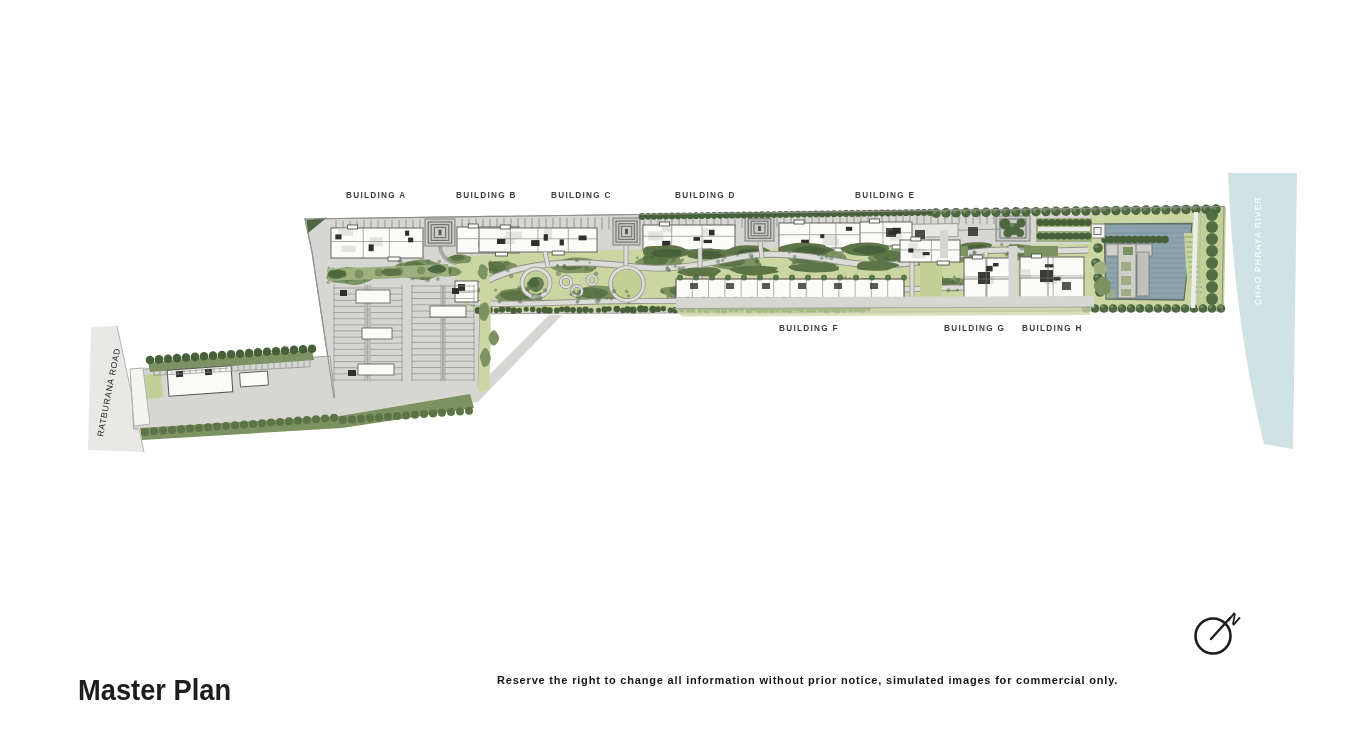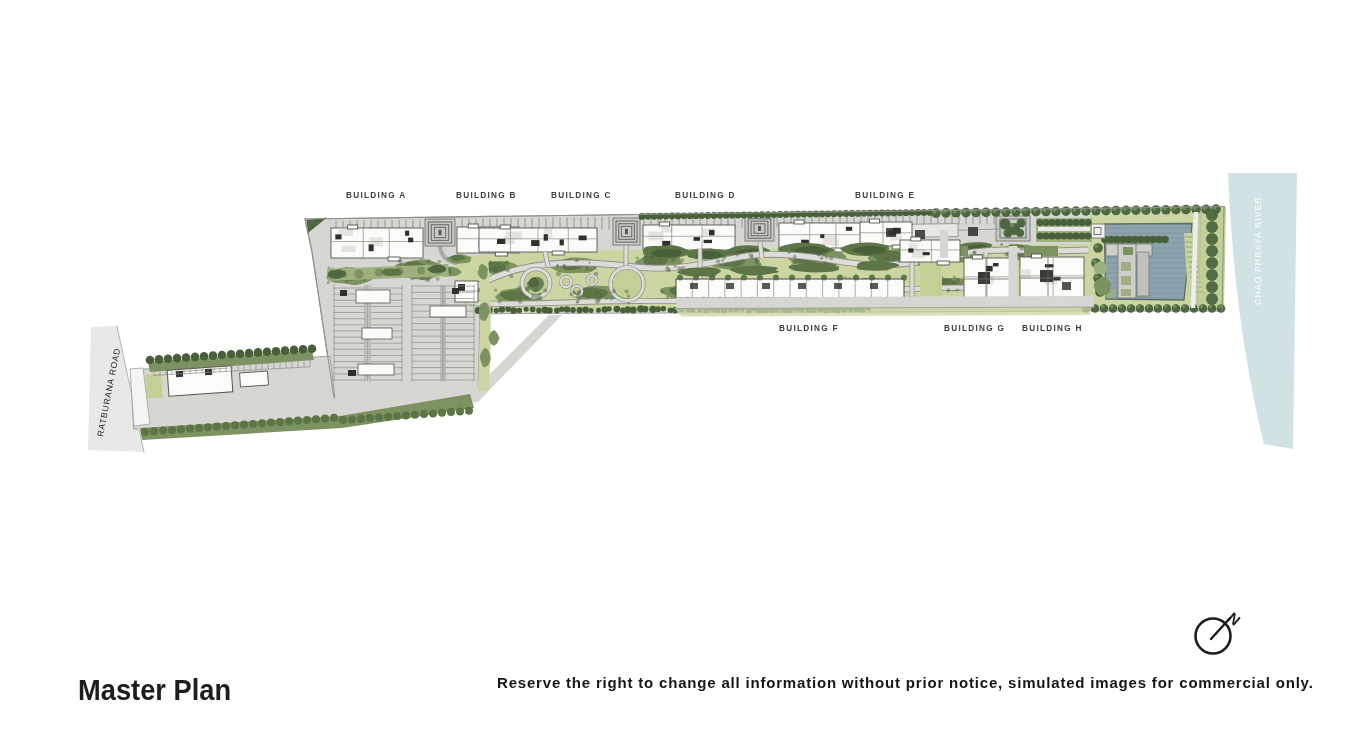--- a/index.html
+++ b/index.html
@@ -1,16 +1,16 @@
 <!DOCTYPE html>
 <html><head><meta charset="utf-8">
 <style>
 html,body{margin:0;padding:0;background:#fff;width:1352px;height:738px;overflow:hidden;-webkit-font-smoothing:antialiased}
 .title{position:absolute;left:78px;top:673px;font-family:"Liberation Sans",sans-serif;font-size:29.5px;font-weight:bold;letter-spacing:0px;color:#1d1d1b;transform:scaleX(0.925);transform-origin:0 0}
-.disc{position:absolute;left:497px;top:674px;font-family:"Liberation Sans",sans-serif;font-size:15px;font-weight:bold;letter-spacing:0.81px;color:#161616}
+.disc{position:absolute;left:497px;top:674px;font-family:"Liberation Sans",sans-serif;font-size:11px;font-weight:bold;letter-spacing:0.81px;color:#161616}
 </style></head>
 <body>
 <svg width="1352" height="738" viewBox="0 0 1352 738" style="position:absolute;left:0;top:0">
 <rect x="0.0" y="0.0" width="1352.0" height="738.0" fill="#ffffff"></rect>
 <path d="M 1228,173 L 1297,173 L 1293,449 L 1264,444 Q 1234,322 1228,173 Z" fill="#d0e2e4"></path>
 <polygon points="91.0,327.0 117.0,326.0 144.0,452.0 88.0,450.0" fill="#e8e8e6"></polygon>
 <path d="M 117,326 L 144,452" fill="none" stroke="#b5b6b2" stroke-width="1" stroke-linecap="round" stroke-linejoin="round"></path>
 <polygon points="305.0,219.0 1224.0,206.5 1222.0,311.0 1086.0,311.0 676.0,313.0 510.0,313.5 480.0,314.0 478.0,392.0 334.0,398.0 312.0,252.0" fill="#d6d7d3" stroke="#a0a19d" stroke-width="1.2"></polygon>
 <path d="M 131,370 L 330,356 L 338,424 L 300,410 L 232,414 L 196,428 L 134,429 Z" fill="#d6d7d3" stroke="#a0a19d" stroke-width="1" stroke-linecap="round" stroke-linejoin="round"></path>
 <path d="M 136,408 L 330,398 L 470,378 L 478,402 L 340,420 L 138,430 Z" fill="#d6d7d3"></path>

